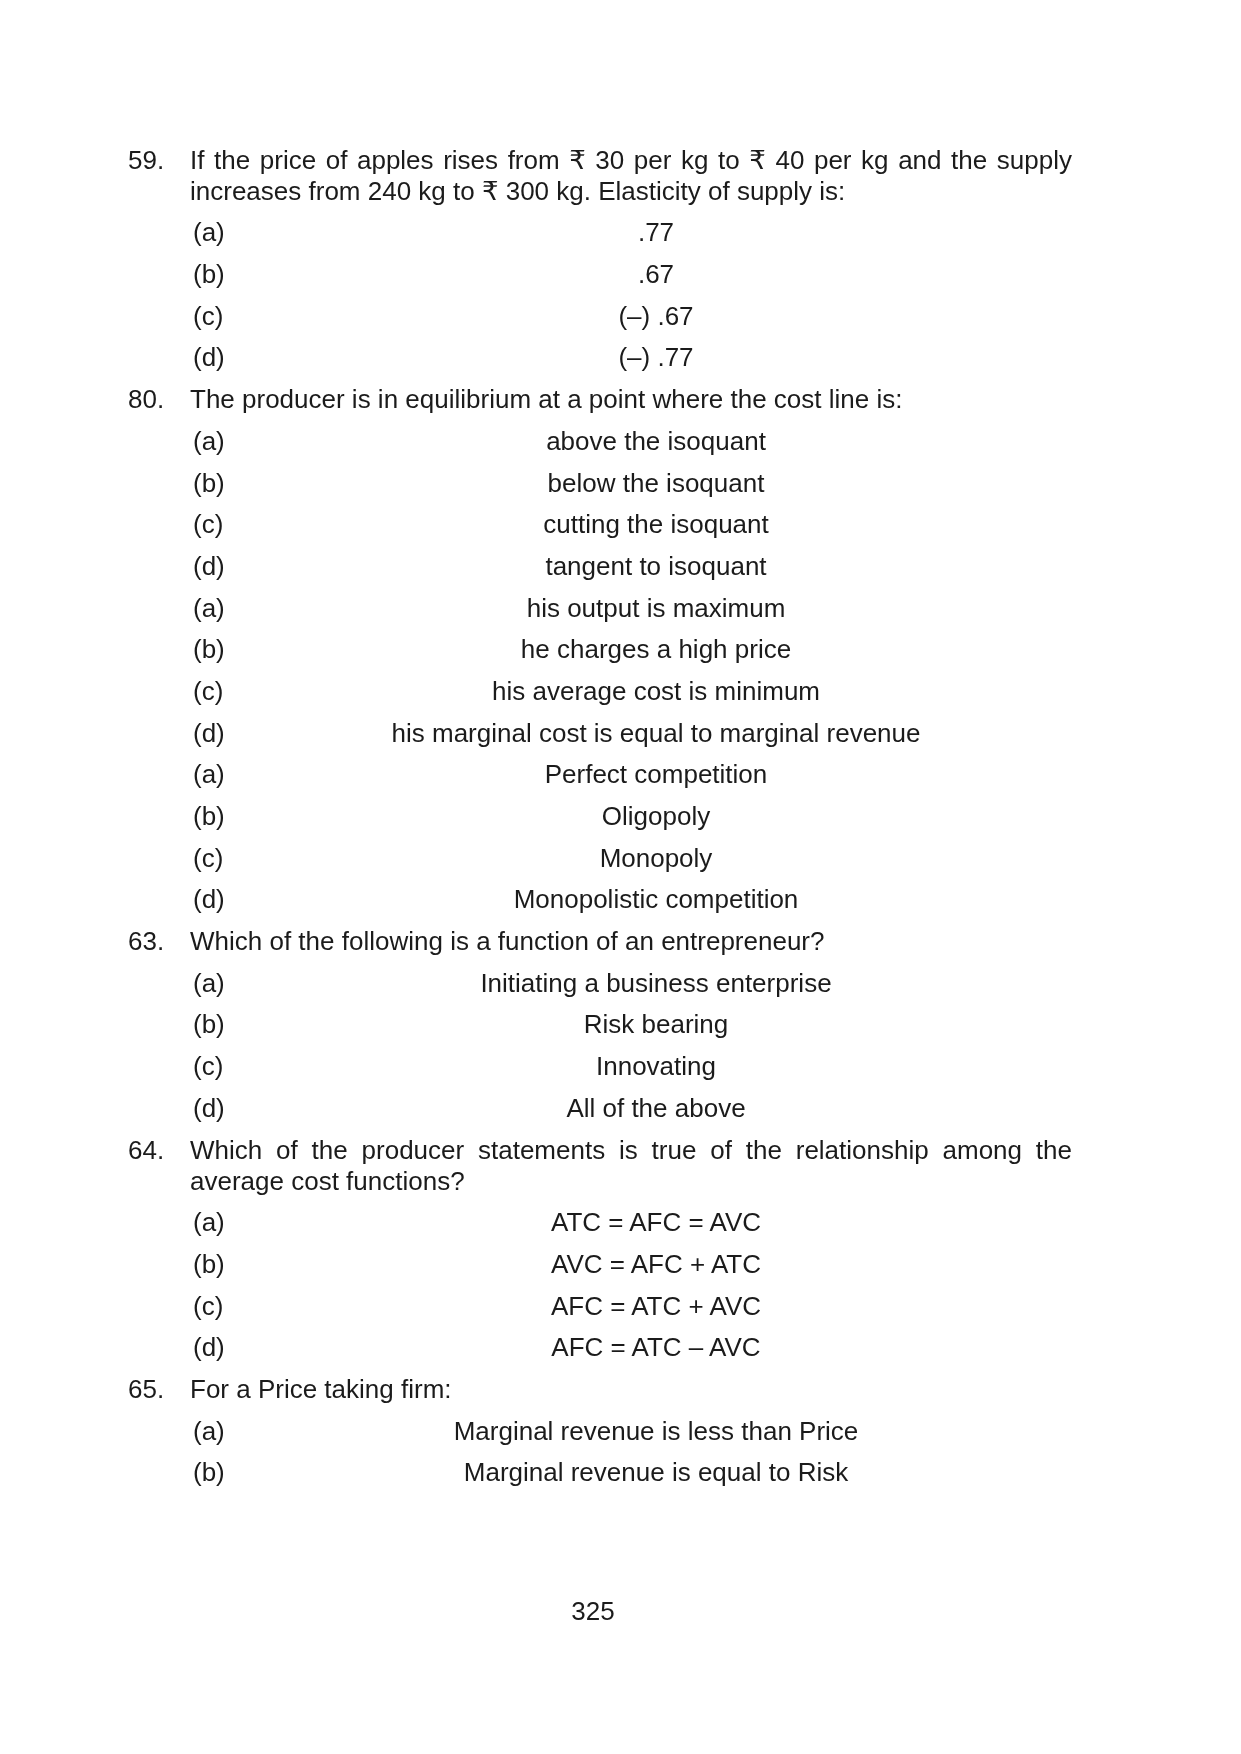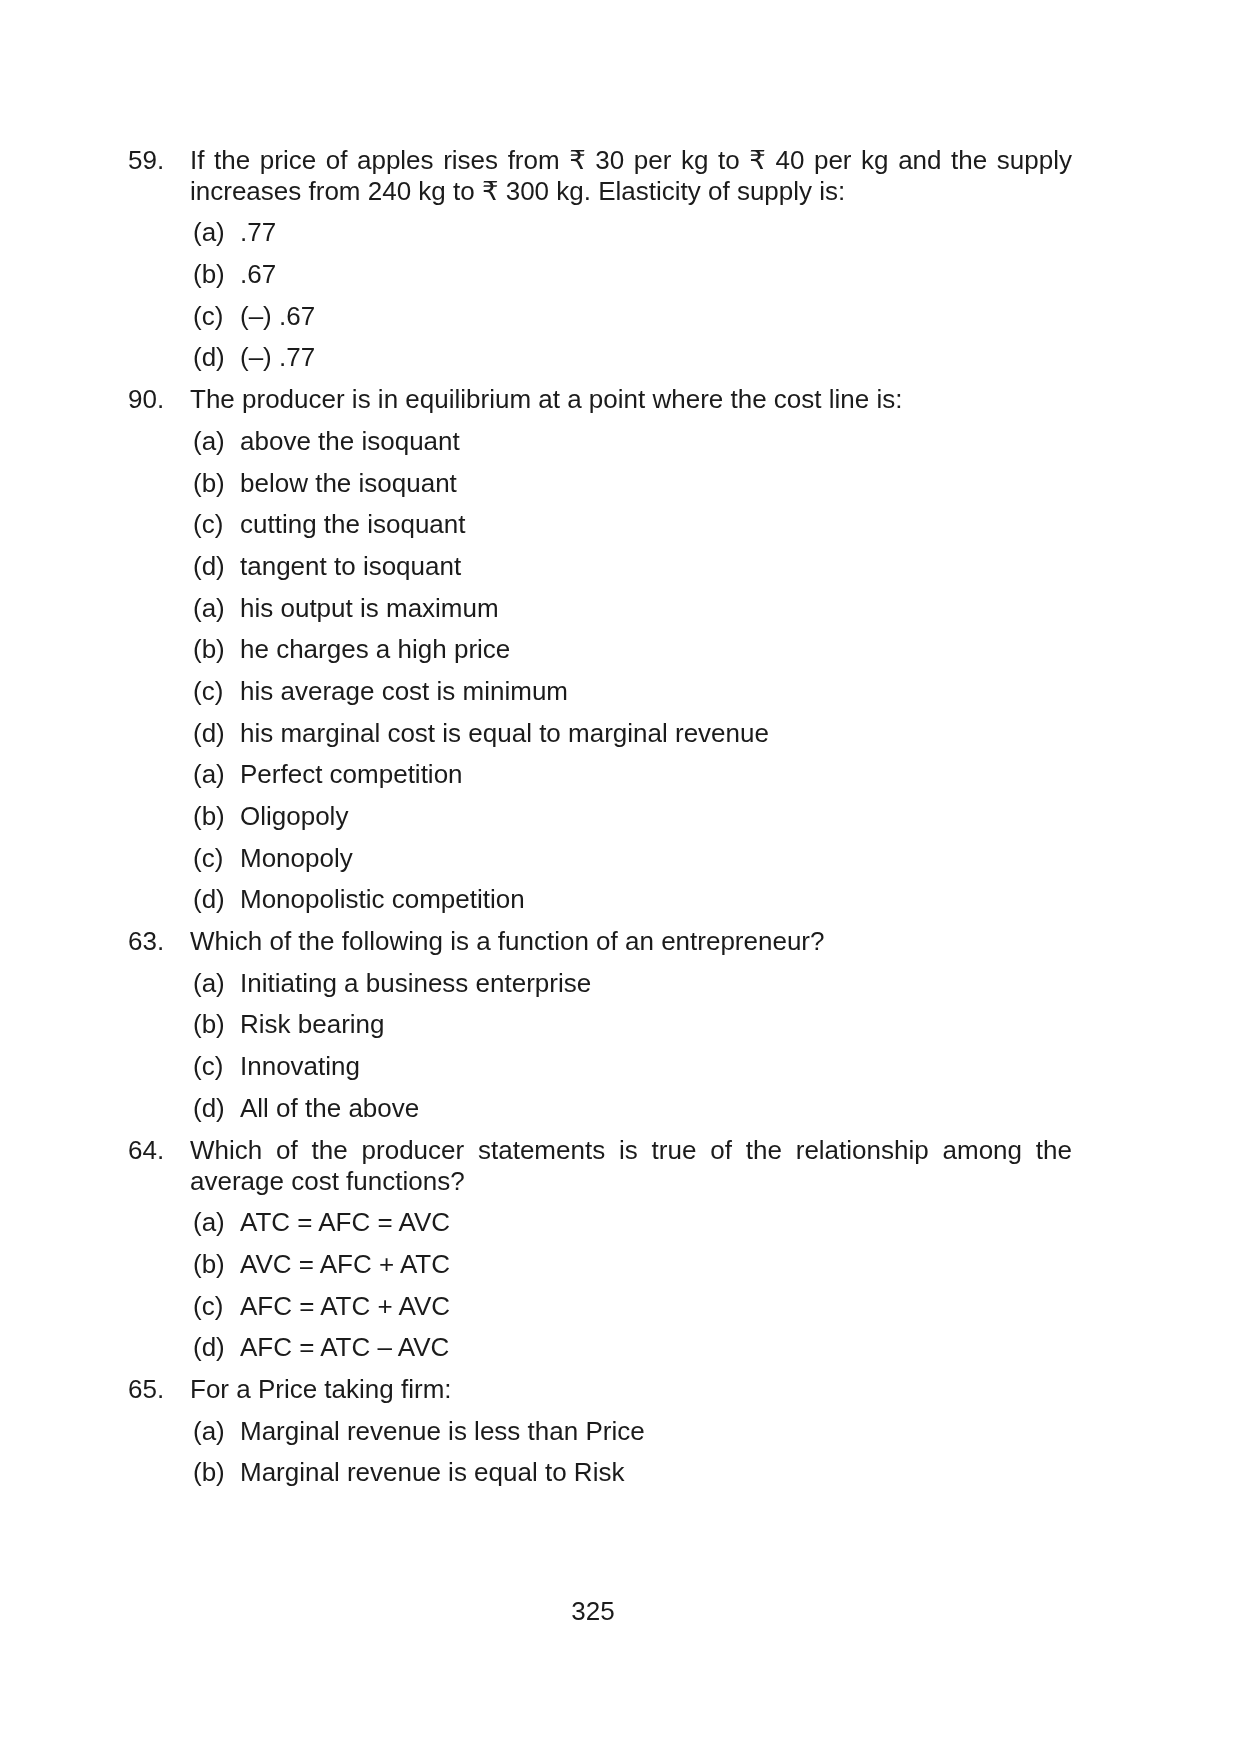--- a/index.html
+++ b/index.html
@@ -22,21 +22,21 @@
   }
   .q-head { display: flex; margin-top: 10.7px; }
   .q-num  { flex: 0 0 62px; }
   .q-text { flex: 1; text-align: justify; }
   .opt {
     display: flex;
     margin-top: 10.7px;
     margin-left: 65px;
   }
   .opt-label { flex: 0 0 47px; }
-  .opt-text  { flex: 1; }
+  .opt-text  { flex: 1; text-align: center; }
   .page-number {
     position: absolute;
     top: 1596px;
     left: 0;
     width: 100%;
     text-align: center;
     padding-left: 23px;
   }
 </style>
 </head>
@@ -67,21 +67,21 @@
 
   <div class="opt">
     <div class="opt-label">(d)</div>
     <div class="opt-text">(–) .77</div>
   </div>
 </div>
   </div>
 
   <div class="question">
     <div class="q-head">
-      <div class="q-num">90.</div>
+      <div class="q-num">80.</div>
       <div class="q-text">The producer is in equilibrium at a point where the cost line is:</div>
     </div>
     <div class="opts">
   <div class="opt">
     <div class="opt-label">(a)</div>
     <div class="opt-text">above the isoquant</div>
   </div>
 
   <div class="opt">
     <div class="opt-label">(b)</div>

